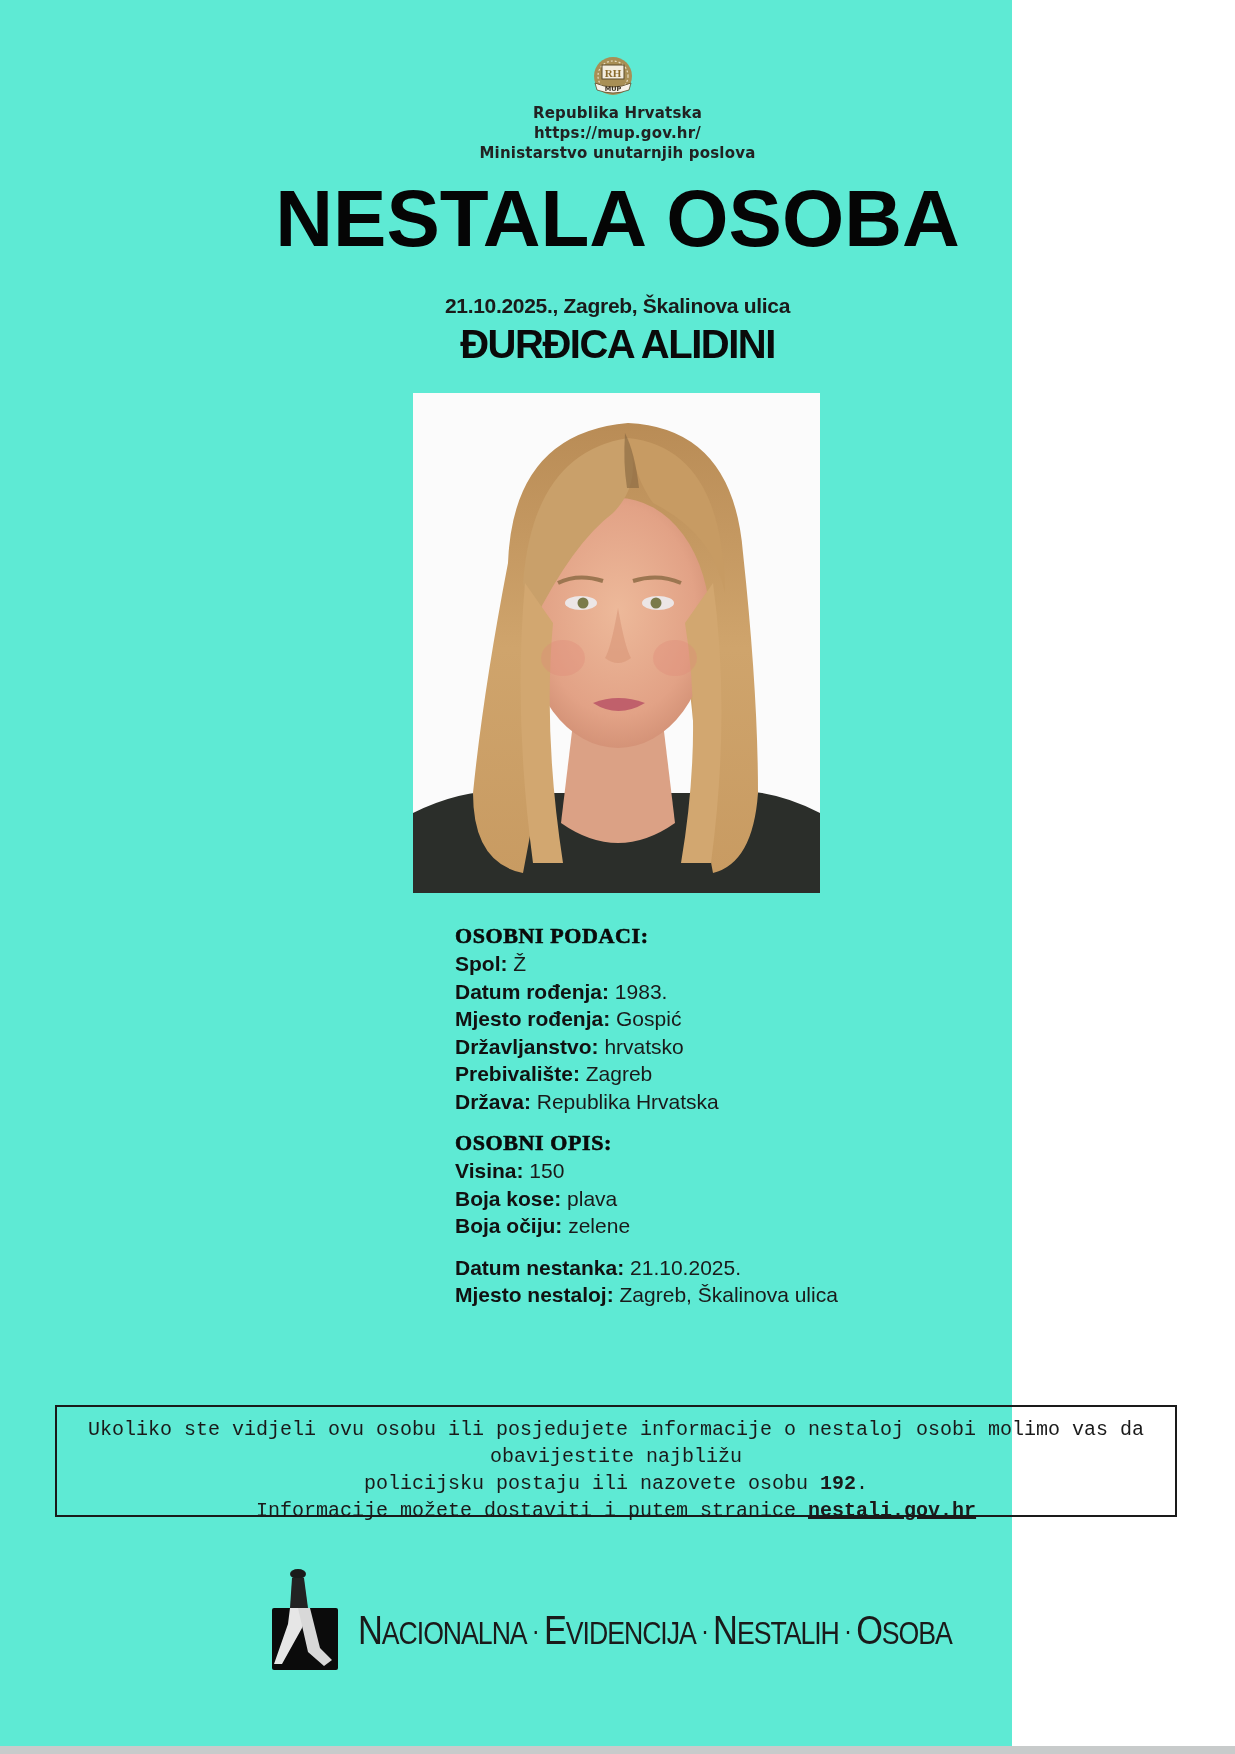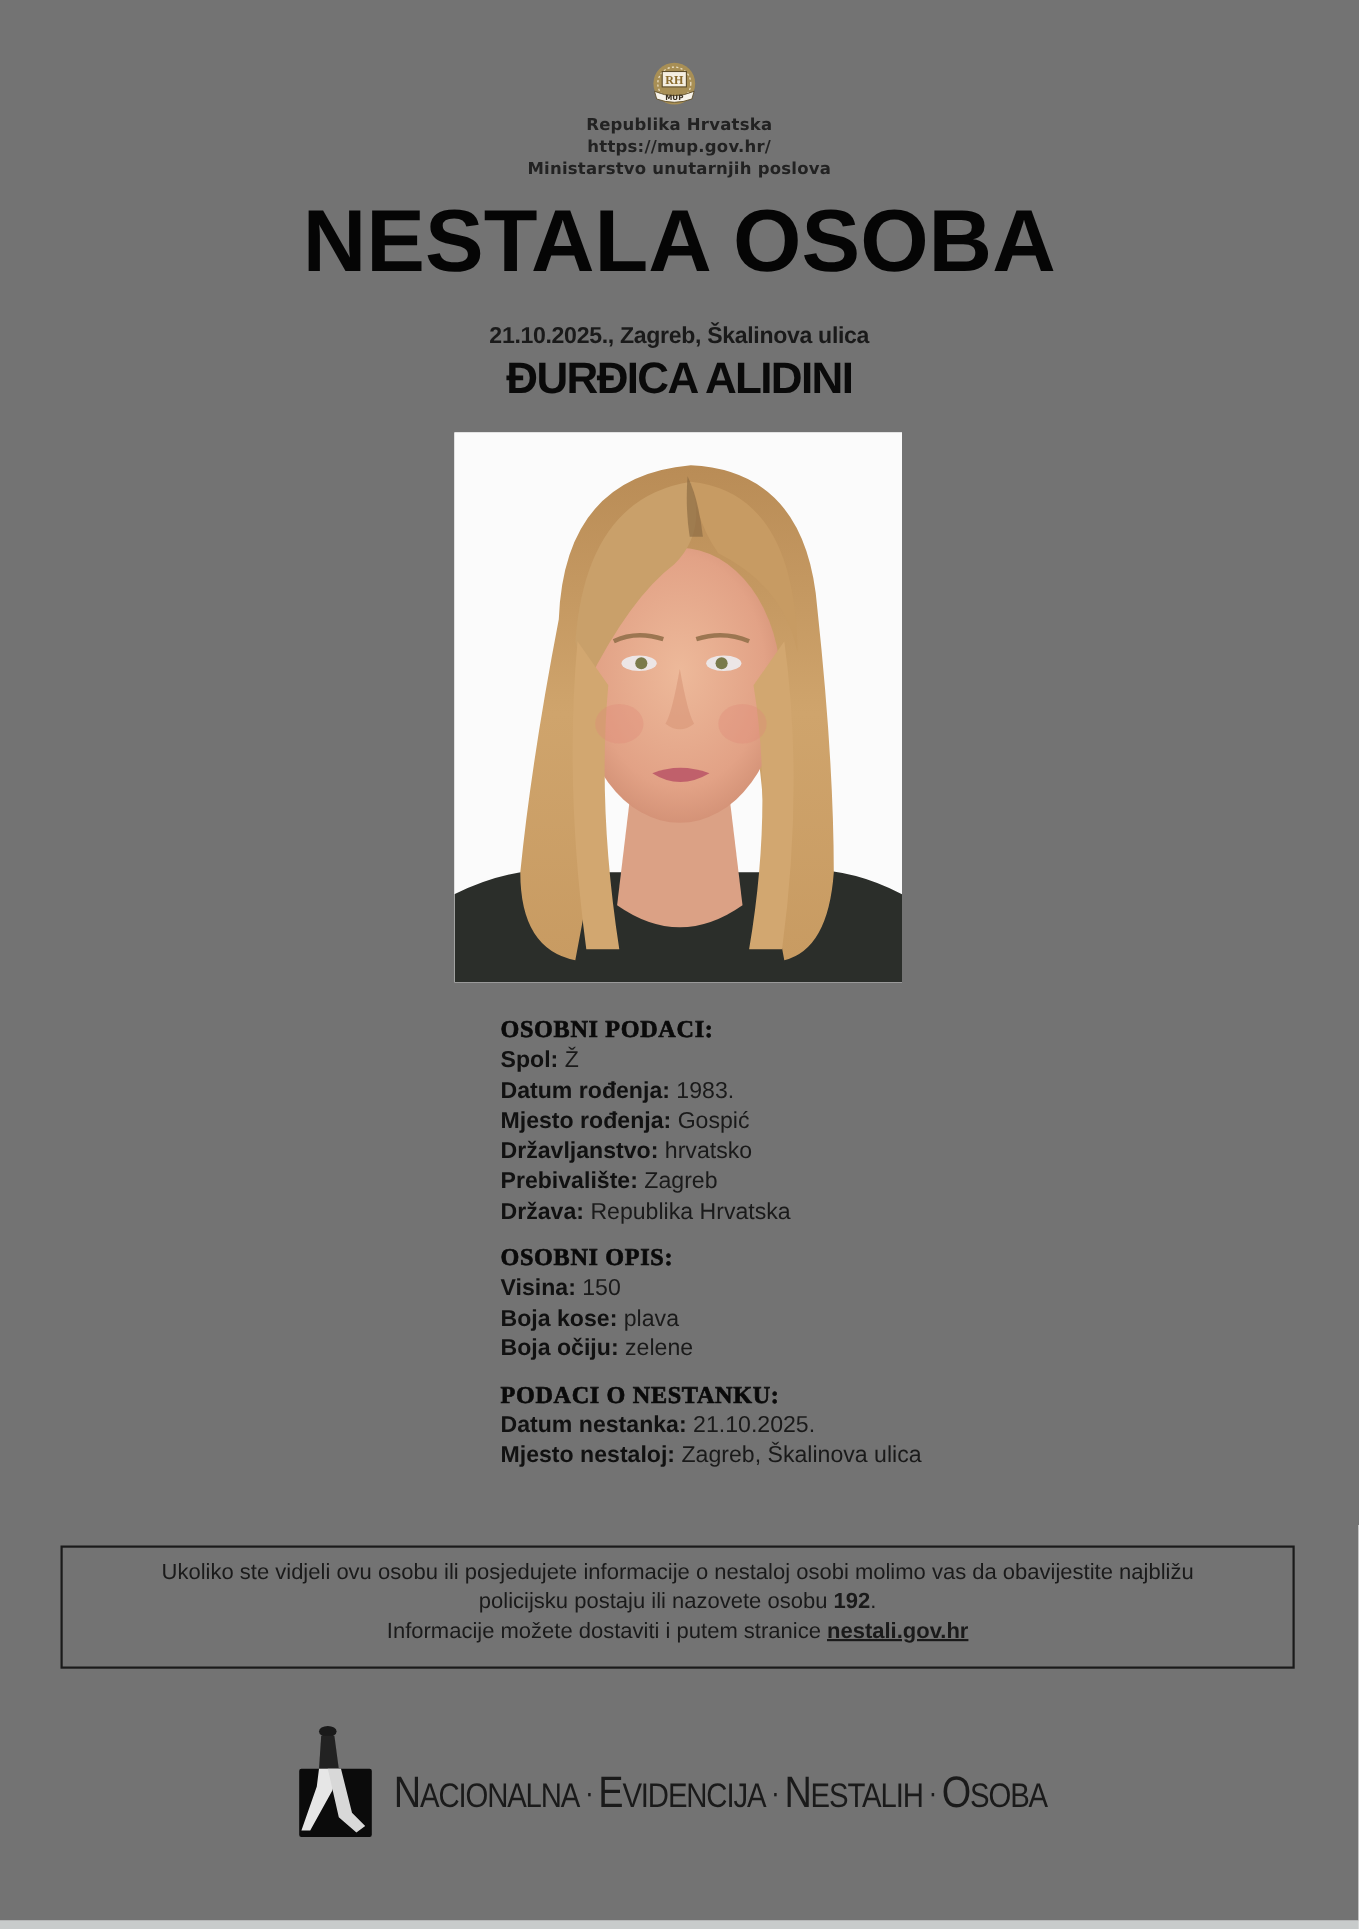--- a/index.html
+++ b/index.html
@@ -11,23 +11,23 @@
       width: 1235px;
       height: 1754px;
       position: relative;
       overflow: hidden;
       font-family: "Liberation Sans", sans-serif;
       color: #111;
     }
     .page {
       position: absolute;
       left: 0; top: 0;
-      width: 1235px;
+      width: 1012px;
       height: 1746px;
-      background: #737373;
+      background: #5eead4;
     }
     .bottom-bar {
       position: absolute;
       left: 0; top: 1746px;
       width: 1235px;
       height: 8px;
       background: #c8cbcb;
     }
     
     .mup-emblem {
@@ -118,20 +118,21 @@
     .notice {
       position: absolute;
       left: 55px; top: 1405px;
       width: 1118px; height: 108px;
       border: 2px solid #1a1a1a;
       box-sizing: content-box;
       text-align: center;
       font-size: 20px;
       line-height: 27px;
       color: #1a1a1a;
+      font-family: Liberation Mono, monospace;
     }
     .notice .inner { padding-top: 9px; }
     .notice b { font-weight: bold; }
     .notice a {
       color: #1a1a1a;
       font-weight: bold;
       text-decoration: underline;
     }
     
     .neno-logo {
@@ -243,21 +244,20 @@
     </div>
 
     <div class="section">
       <div class="section-title">OSOBNI OPIS:</div>
       <div class="row"><span class="lbl">Visina:</span> <span class="val">150</span></div>
       <div class="row"><span class="lbl">Boja kose:</span> <span class="val">plava</span></div>
       <div class="row"><span class="lbl">Boja očiju:</span> <span class="val">zelene</span></div>
     </div>
 
     <div class="section">
-      <div class="section-title">PODACI O NESTANKU:</div>
       <div class="row"><span class="lbl">Datum nestanka:</span> <span class="val">21.10.2025.</span></div>
       <div class="row"><span class="lbl">Mjesto nestaloj:</span> <span class="val">Zagreb, Škalinova ulica</span></div>
     </div>
   </div>
 
   <div class="notice">
     <div class="inner">
       <div>Ukoliko ste vidjeli ovu osobu ili posjedujete informacije o nestaloj osobi molimo vas da obavijestite najbližu</div>
       <div><span>policijsku postaju ili nazovete osobu </span><b>192</b><span>.</span></div>
       <div><span>Informacije možete dostaviti i putem stranice </span><a>nestali.gov.hr</a></div>

